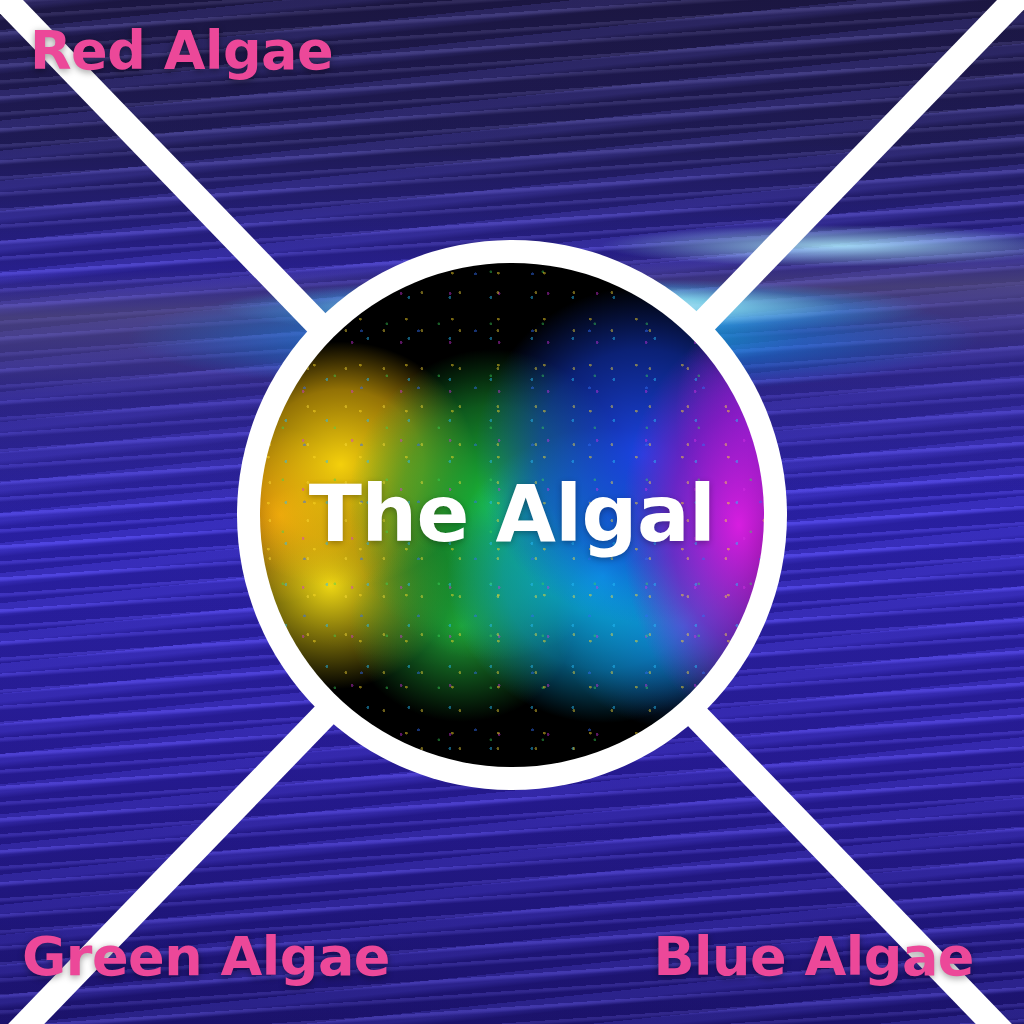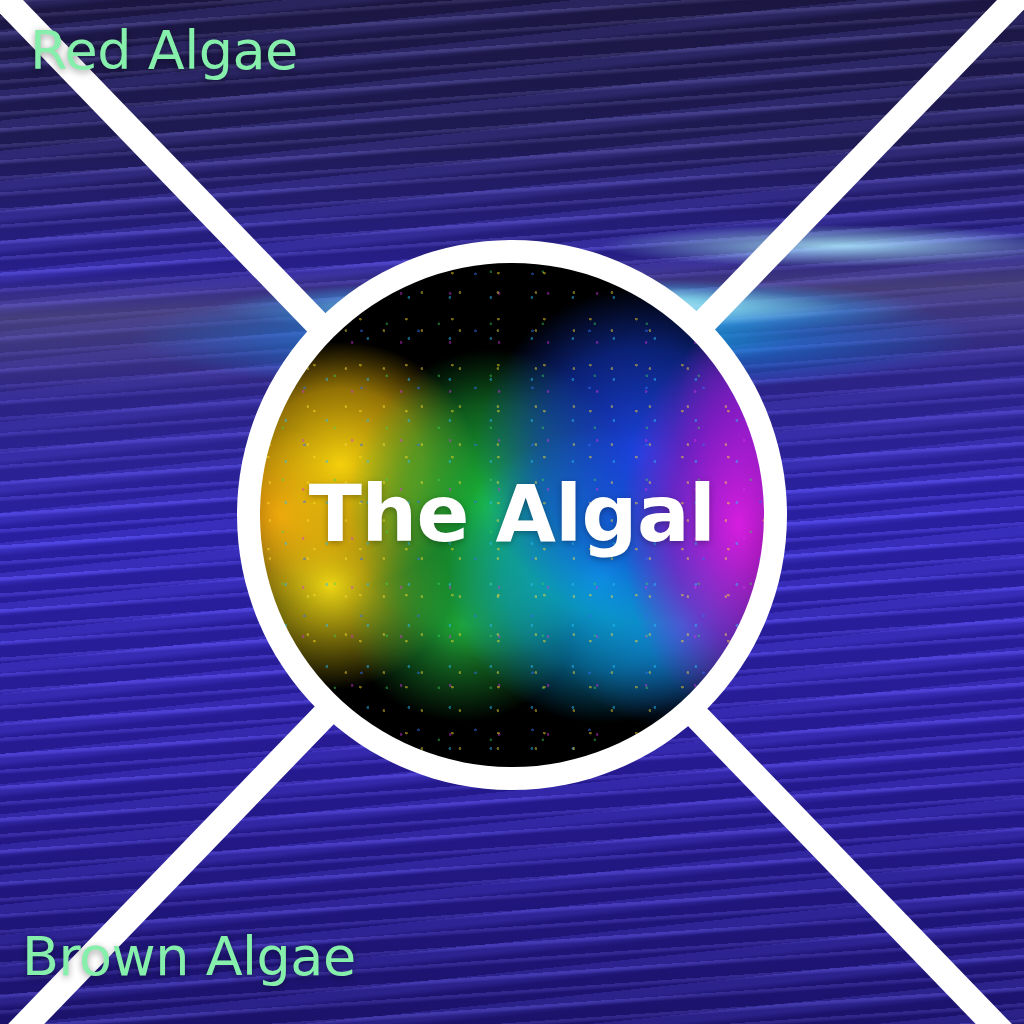--- a/index.html
+++ b/index.html
@@ -207,22 +207,22 @@
     font-size: 78px;
     line-height: 1.07;
     letter-spacing: -0.5px;
     text-align: center;
     text-shadow: 0 2px 6px rgba(0,0,0,.30);
     user-select: none;
   }
 
   .label {
     position: absolute;
-    color: #86efac;
-    font-weight: 400;
+    color: #ec4899;
+    font-weight: 700;
     font-size: 54px;
     line-height: 1;
     letter-spacing: -0.5px;
     white-space: nowrap;
     text-shadow: 0 2px 7px rgba(0,0,0,.40);
     user-select: none;
   }
   .lbl-red   { left: 30px;  top: 24px; }
   .lbl-green { right: 2px;  top: 24px; }
   .lbl-brown { left: 22px;  top: 930px; }
@@ -254,15 +254,16 @@
 
   <div class="badge-ring"></div>
   <div class="badge">
     <div class="speck"></div>
   </div>
   <div class="badge-title">
     <span>The Algal</span>
   </div>
 
   <div class="label lbl-red">Red Algae</div>
-  <div class="label lbl-brown">Brown Algae</div>
+  <div class="label lbl-brown">Green Algae</div>
+  <div class="label lbl-blue">Blue Algae</div>
 
 </div>
 
 </body></html>

